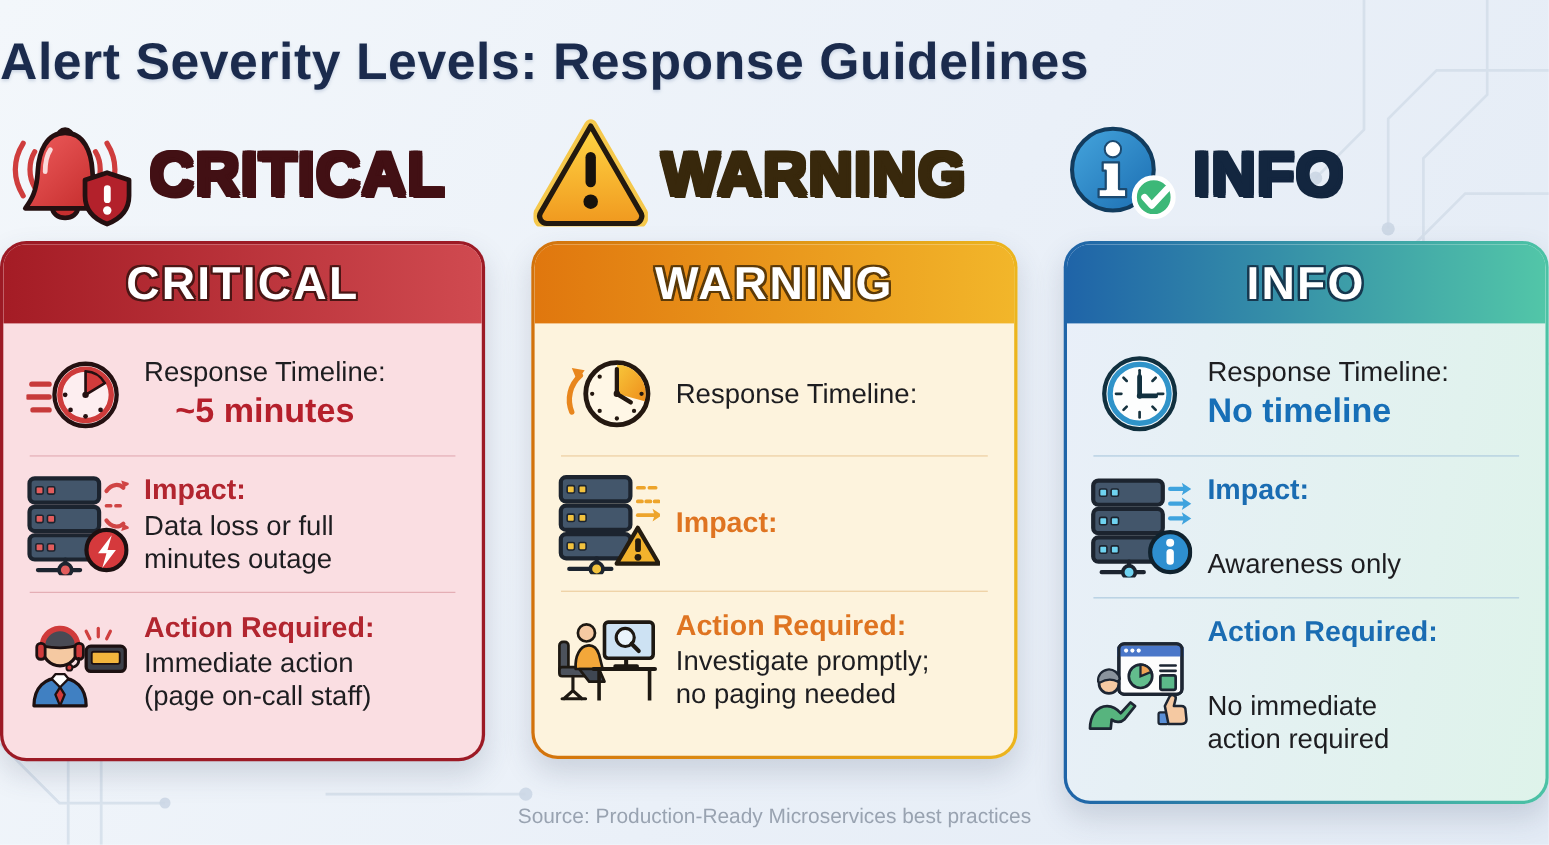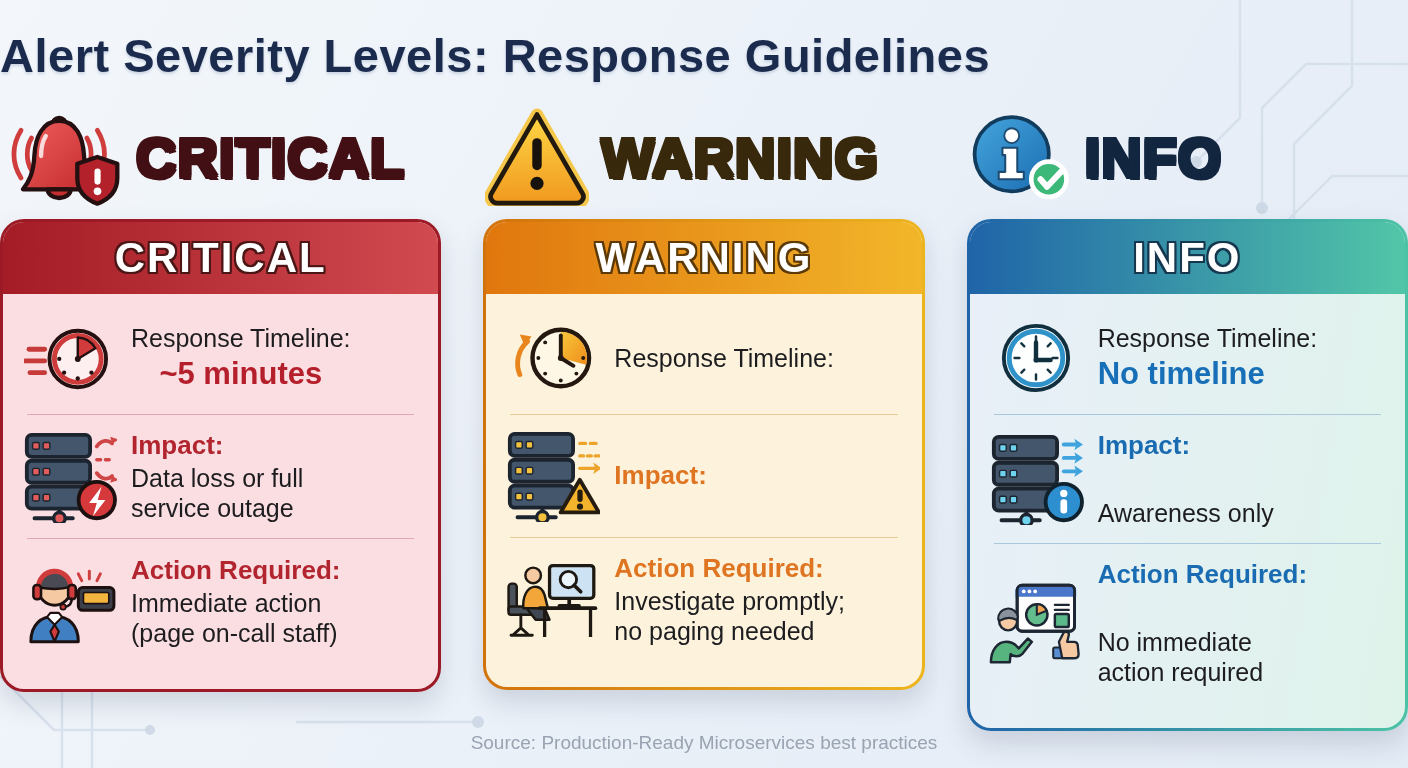--- a/index.html
+++ b/index.html
@@ -209,21 +209,21 @@
                     </g>
                   <path d="M79,30 h5 m4,0 h5" stroke="#d04545" stroke-width="3.5" stroke-linecap="round" stroke-dasharray="4 4"></path>
                   <path d="M40,81 v10 M14,91 h40" stroke="#1c242f" stroke-width="4" stroke-linecap="round"></path>
                   <circle cx="40" cy="91" r="6" fill="#e25c5c" stroke="#1c242f" stroke-width="3.5"></circle>
                   <circle cx="79" cy="72" r="19" fill="#d5393c" stroke="#1c1011" stroke-width="4"></circle>
                   <path d="M84,58 l-13,17 h8 l-4,14 l13,-17 h-8 z" fill="#ffffff"></path>
                 </svg>
               </span>
               <div>
                 <div class="sec-head">Impact:</div>
-                <div class="sec-desc">Data loss or full service outage</div>
+                <div class="sec-desc">Data loss or full minutes outage</div>
               </div>
             </div>
             <div class="divider"></div>
 
             <div class="section">
               <span class="icon-box">
                 <svg width="110" height="94" viewBox="0 0 118 100">
                   <g stroke="#d04040" stroke-width="3.5" stroke-linecap="round">
                       <path d="M74,26 l-4,-8"></path>
                       <path d="M83,24 v-9"></path>

